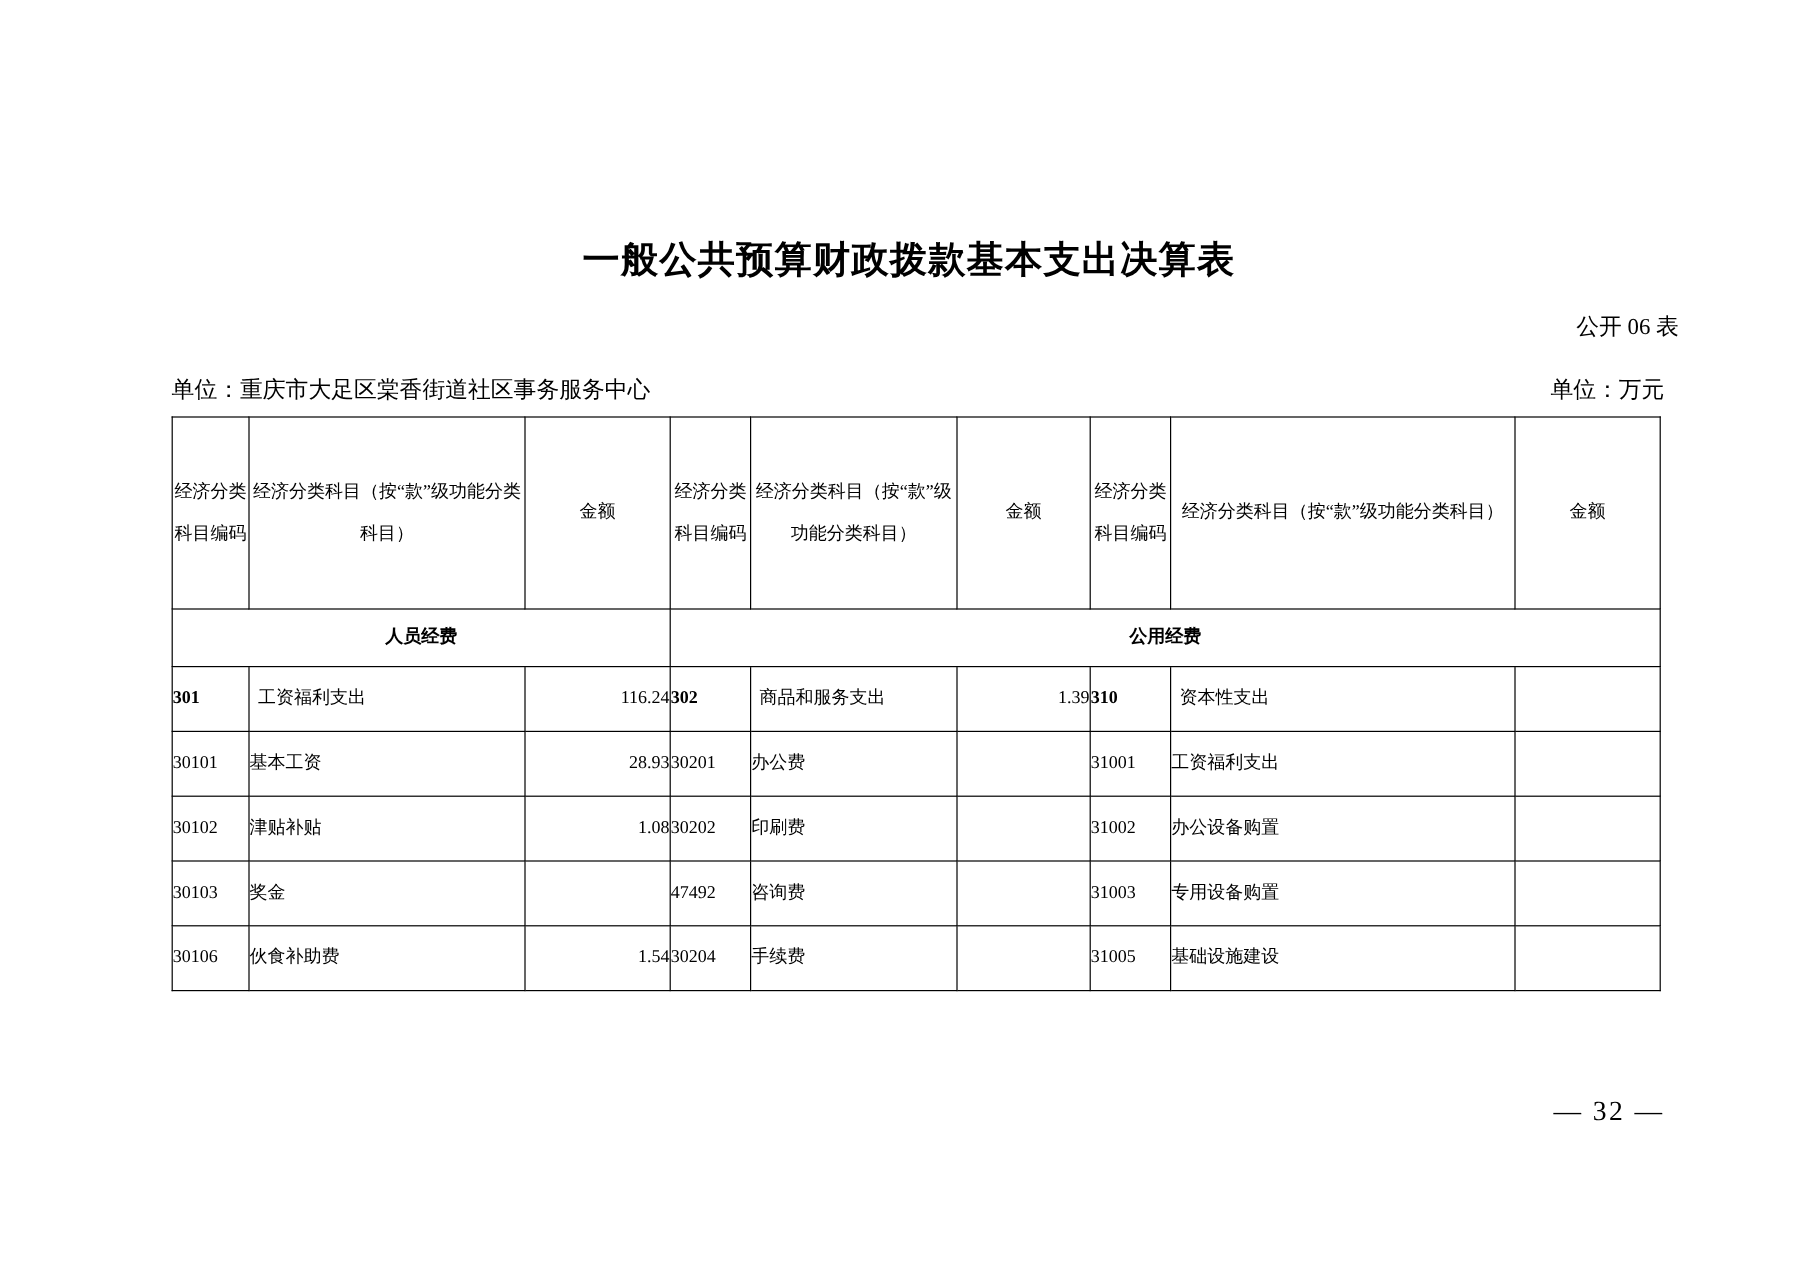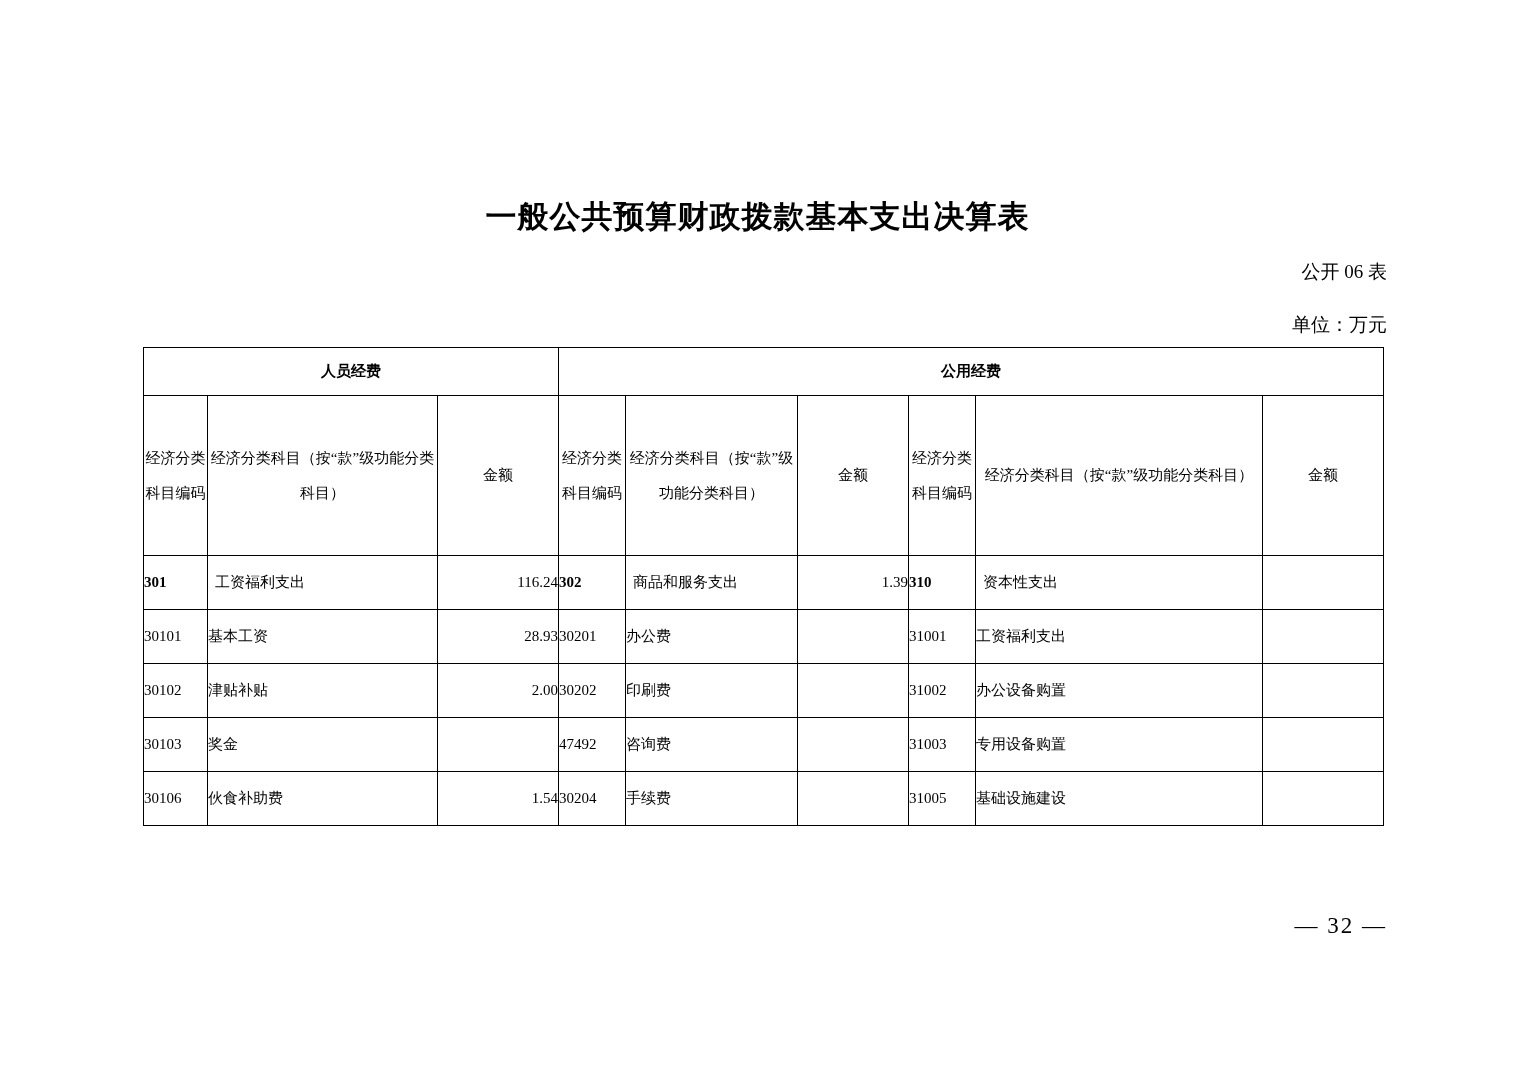--- a/index.html
+++ b/index.html
@@ -30,21 +30,21 @@
     width: 1515px;
     text-align: center;
     font-size: 31px;
     font-weight: bold;
     letter-spacing: 1px;
     font-family: "Liberation Serif", "DejaVu Serif", serif;
   }
 
   .form-number {
     position: absolute;
-    right: 128px;
+    right: 116px;
     top: 259px;
     font-size: 19px;
   }
 
   .unit-left {
     position: absolute;
     left: 143px;
     top: 312px;
     font-size: 19px;
   }
@@ -138,53 +138,54 @@
 </style>
 </head>
 <body>
 
 <div class="page">
 
   <div class="doc-title">一般公共预算财政拨款基本支出决算表</div>
 
   <div class="form-number">公开 06 表</div>
 
+  <div class="unit-left">单位：重庆市大足区棠香街道社区事务服务中心</div>
 
   <div class="unit-right">单位：万元</div>
 
   <table class="budget">
     <colgroup>
       <col class="c1">
         <col class="c2">
         <col class="c3">
       <col class="c4">
         <col class="c5">
         <col class="c6">
       <col class="c7">
         <col class="c8">
         <col class="c9">
     </colgroup>
     <tbody>
       <tr>
-        <td class="group-head" colspan="3">人员经费</td>
-        <td class="group-head" colspan="6">公用经费</td>
-      </tr>
-
-      <tr>
         <td class="col-head narrow">经济分类科目编码</td>
         <td class="col-head wide">经济分类科目（按“款”级功能分类科目）</td>
         <td class="col-head">金额</td>
         <td class="col-head narrow">经济分类科目编码</td>
         <td class="col-head wide">经济分类科目（按“款”级功能分类科目）</td>
         <td class="col-head">金额</td>
         <td class="col-head narrow">经济分类科目编码</td>
         <td class="col-head wide">经济分类科目（按“款”级功能分类科目）</td>
         <td class="col-head">金额</td>
       </tr>
 
+      <tr>
+        <td class="group-head" colspan="3">人员经费</td>
+        <td class="group-head" colspan="6">公用经费</td>
+      </tr>
+
     <tr class="datarow">
           <td class="code bold">301</td>
           <td class="name lvl1">工资福利支出</td>
           <td class="amt">116.24</td>
           <td class="code bold">302</td>
           <td class="name lvl1">商品和服务支出</td>
           <td class="amt">1.39</td>
           <td class="code bold">310</td>
           <td class="name lvl1">资本性支出</td>
           <td class="amt"></td>
@@ -196,21 +197,21 @@
           <td class="code">30201</td>
           <td class="name">办公费</td>
           <td class="amt"></td>
           <td class="code">31001</td>
           <td class="name">工资福利支出</td>
           <td class="amt"></td>
         </tr>
         <tr class="datarow">
           <td class="code">30102</td>
           <td class="name">津贴补贴</td>
-          <td class="amt">2.00</td>
+          <td class="amt">1.08</td>
           <td class="code">30202</td>
           <td class="name">印刷费</td>
           <td class="amt"></td>
           <td class="code">31002</td>
           <td class="name">办公设备购置</td>
           <td class="amt"></td>
         </tr>
         <tr class="datarow">
           <td class="code">30103</td>
           <td class="name">奖金</td>

